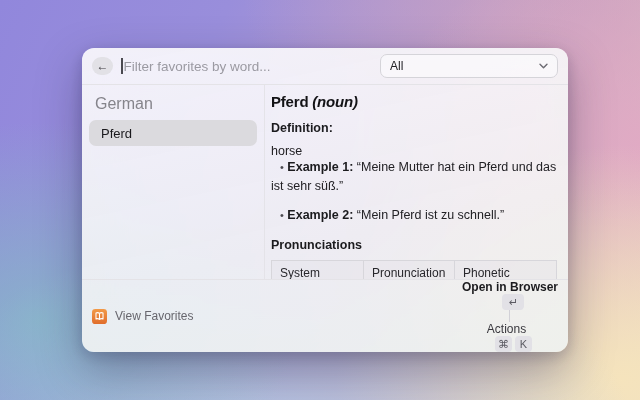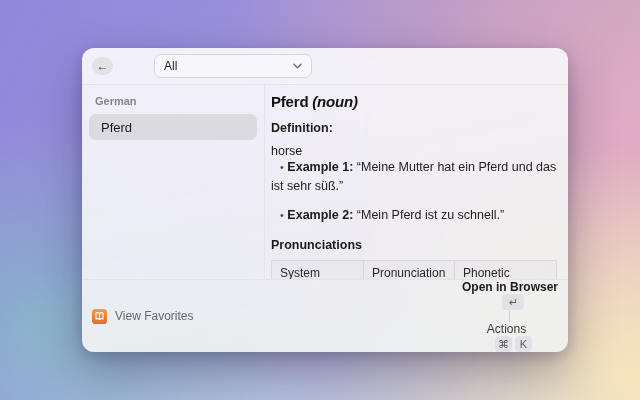--- a/index.html
+++ b/index.html
@@ -53,39 +53,39 @@
   .search-input {
     border: none; outline: none; background: transparent;
     font-family: inherit;
     font-size: 13.5px; color: #1d1d20;
     width: 100%;
     padding: 0 0 0 1px;
   }
   .search-input::placeholder { color: #9b9aa2; opacity: 1; }
   .dropdown {
     flex: 0 0 auto;
-    width: 158px; height: 24px;
+    width: 178px; height: 24px;
     border: 1px solid #d5d4d9;
     border-radius: 7px;
     background: rgba(252,252,253,0.6);
     display: flex; align-items: center;
     padding: 0 9px;
     font-size: 12px; color: #232226; margin-left: 41px;
   }
   .dropdown .dd-label { flex: 1 1 auto; }
   .dd-chev { flex: 0 0 auto; display: flex; align-items: center; color: #6e6d74; }
 
   
   .wbody { flex: 1 1 auto; display: flex; min-height: 0; }
   .sidebar {
     flex: 0 0 183px;
     border-right: 1px solid #e4e3e8;
     padding: 8px 7px 0 7px;
   }
-  .section-label { font-size: 11px; color: #85848b; padding: 2px 6px 7px 6px; font-weight: bold; }
+  .section-label { font-size: 16px; color: #85848b; padding: 2px 6px 7px 6px; }
   .side-item {
     height: 26px;
     border-radius: 7px;
     display: flex; align-items: center;
     padding: 0 12px;
     font-size: 13px; color: #1a191d;
     font-weight: 500;
   }
   .side-item.selected { background: #dbdade; }
 
@@ -158,20 +158,24 @@
   .keys { display: flex; gap: 3px; margin-left: 7px; }
 </style>
 </head>
 <body>
 
 <div class="window">
 
   <div class="hdr">
     <div class="back-btn">
       <span>←</span>
+    </div>
+    <div class="search-wrap">
+      <div class="caret"></div>
+      <input class="search-input" type="text" placeholder="Filter favorites by word..." value="" style="">
     </div>
     <div class="dropdown">
       <span class="dd-label">All</span>
       <span class="dd-chev">
         <svg width="9" height="6" viewBox="0 0 9 6">
             <path d="M1 1.2 L4.5 4.8 L8 1.2" fill="none" stroke="#6e6d74" stroke-width="1.4" stroke-linecap="round" stroke-linejoin="round"></path>
           </svg>
       </span>
     </div>
   </div>

